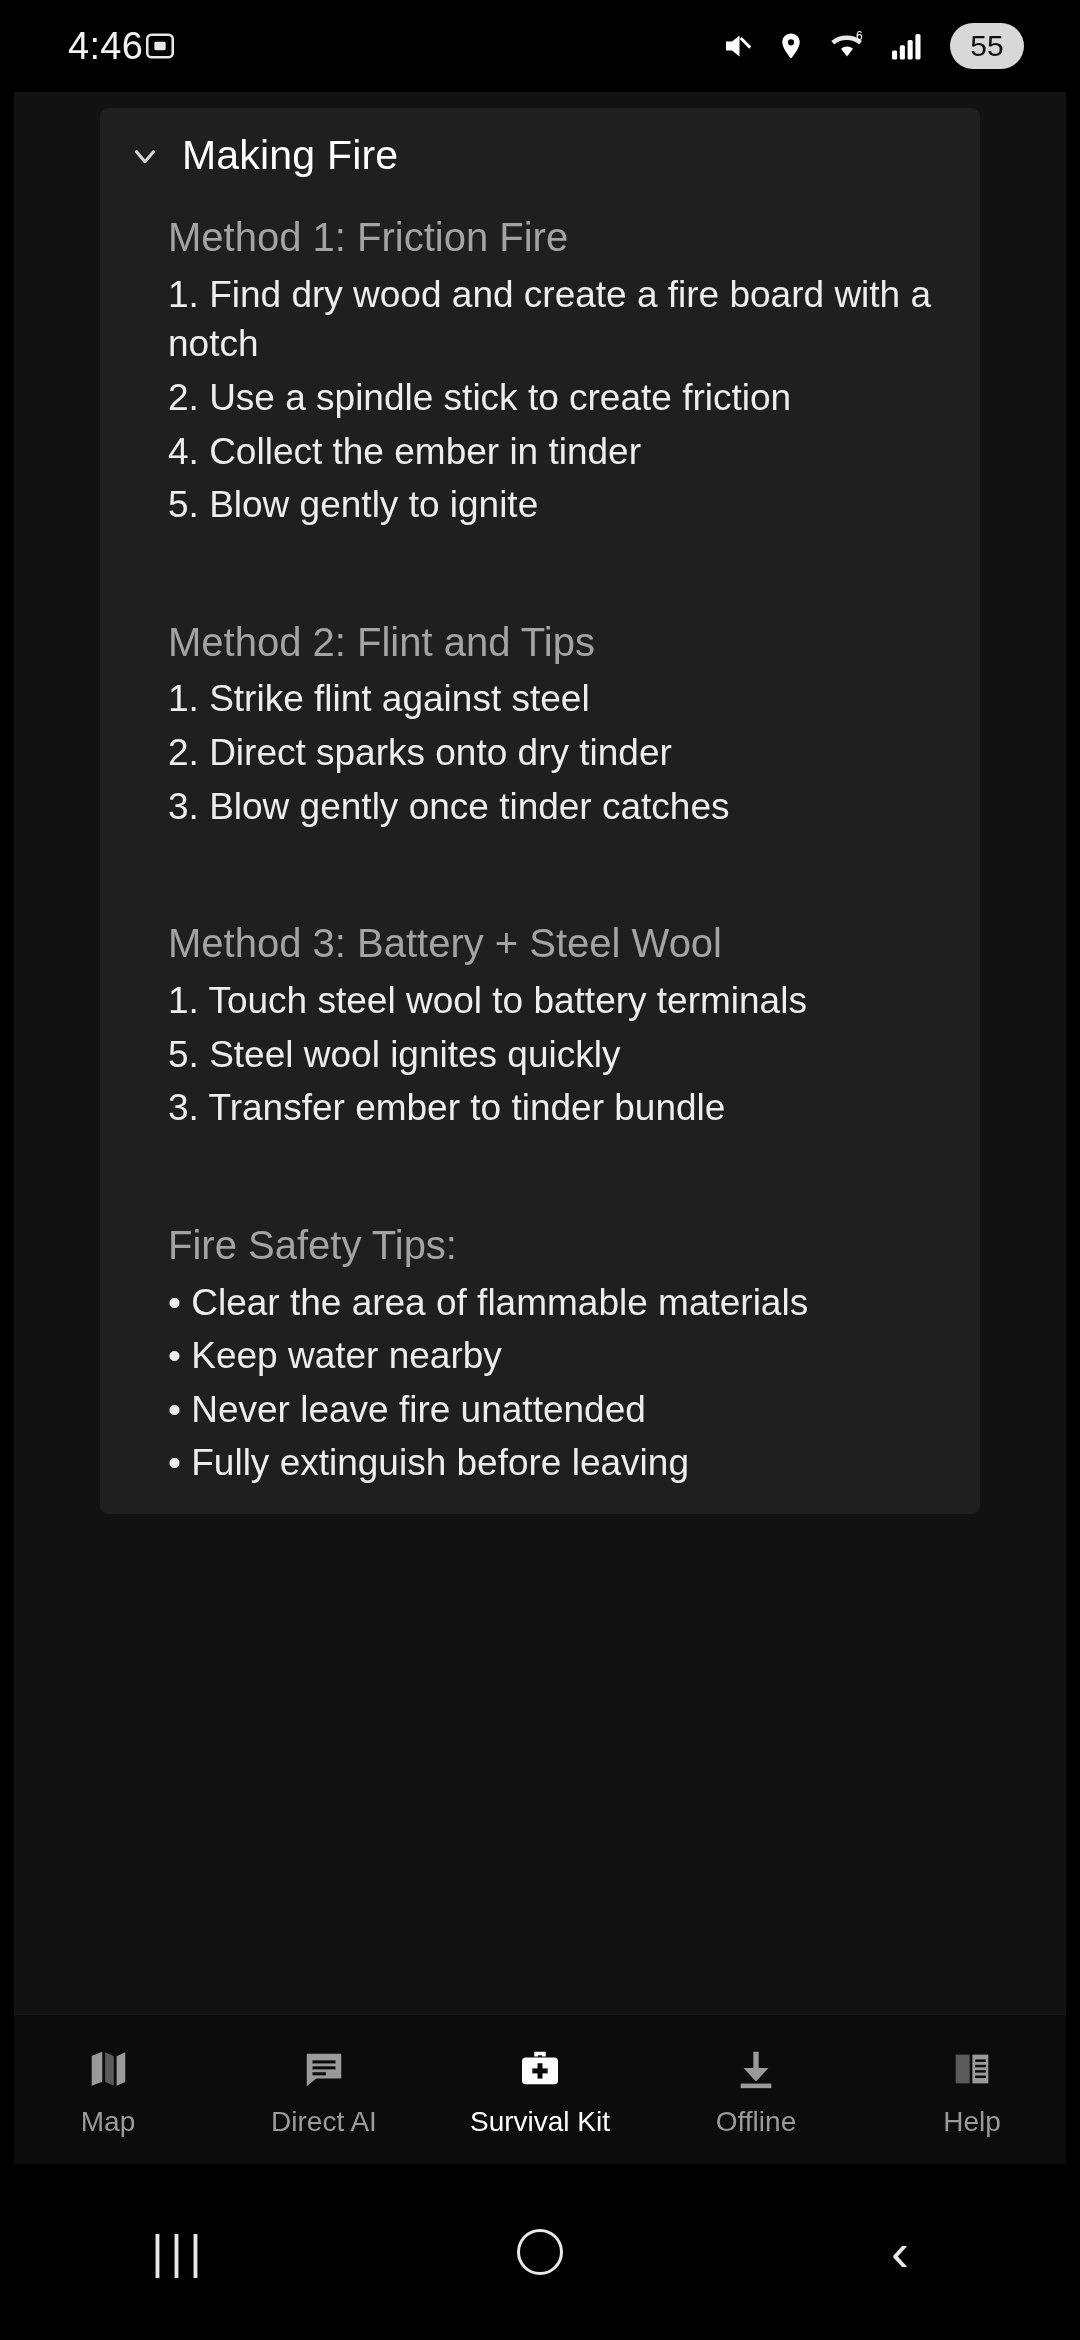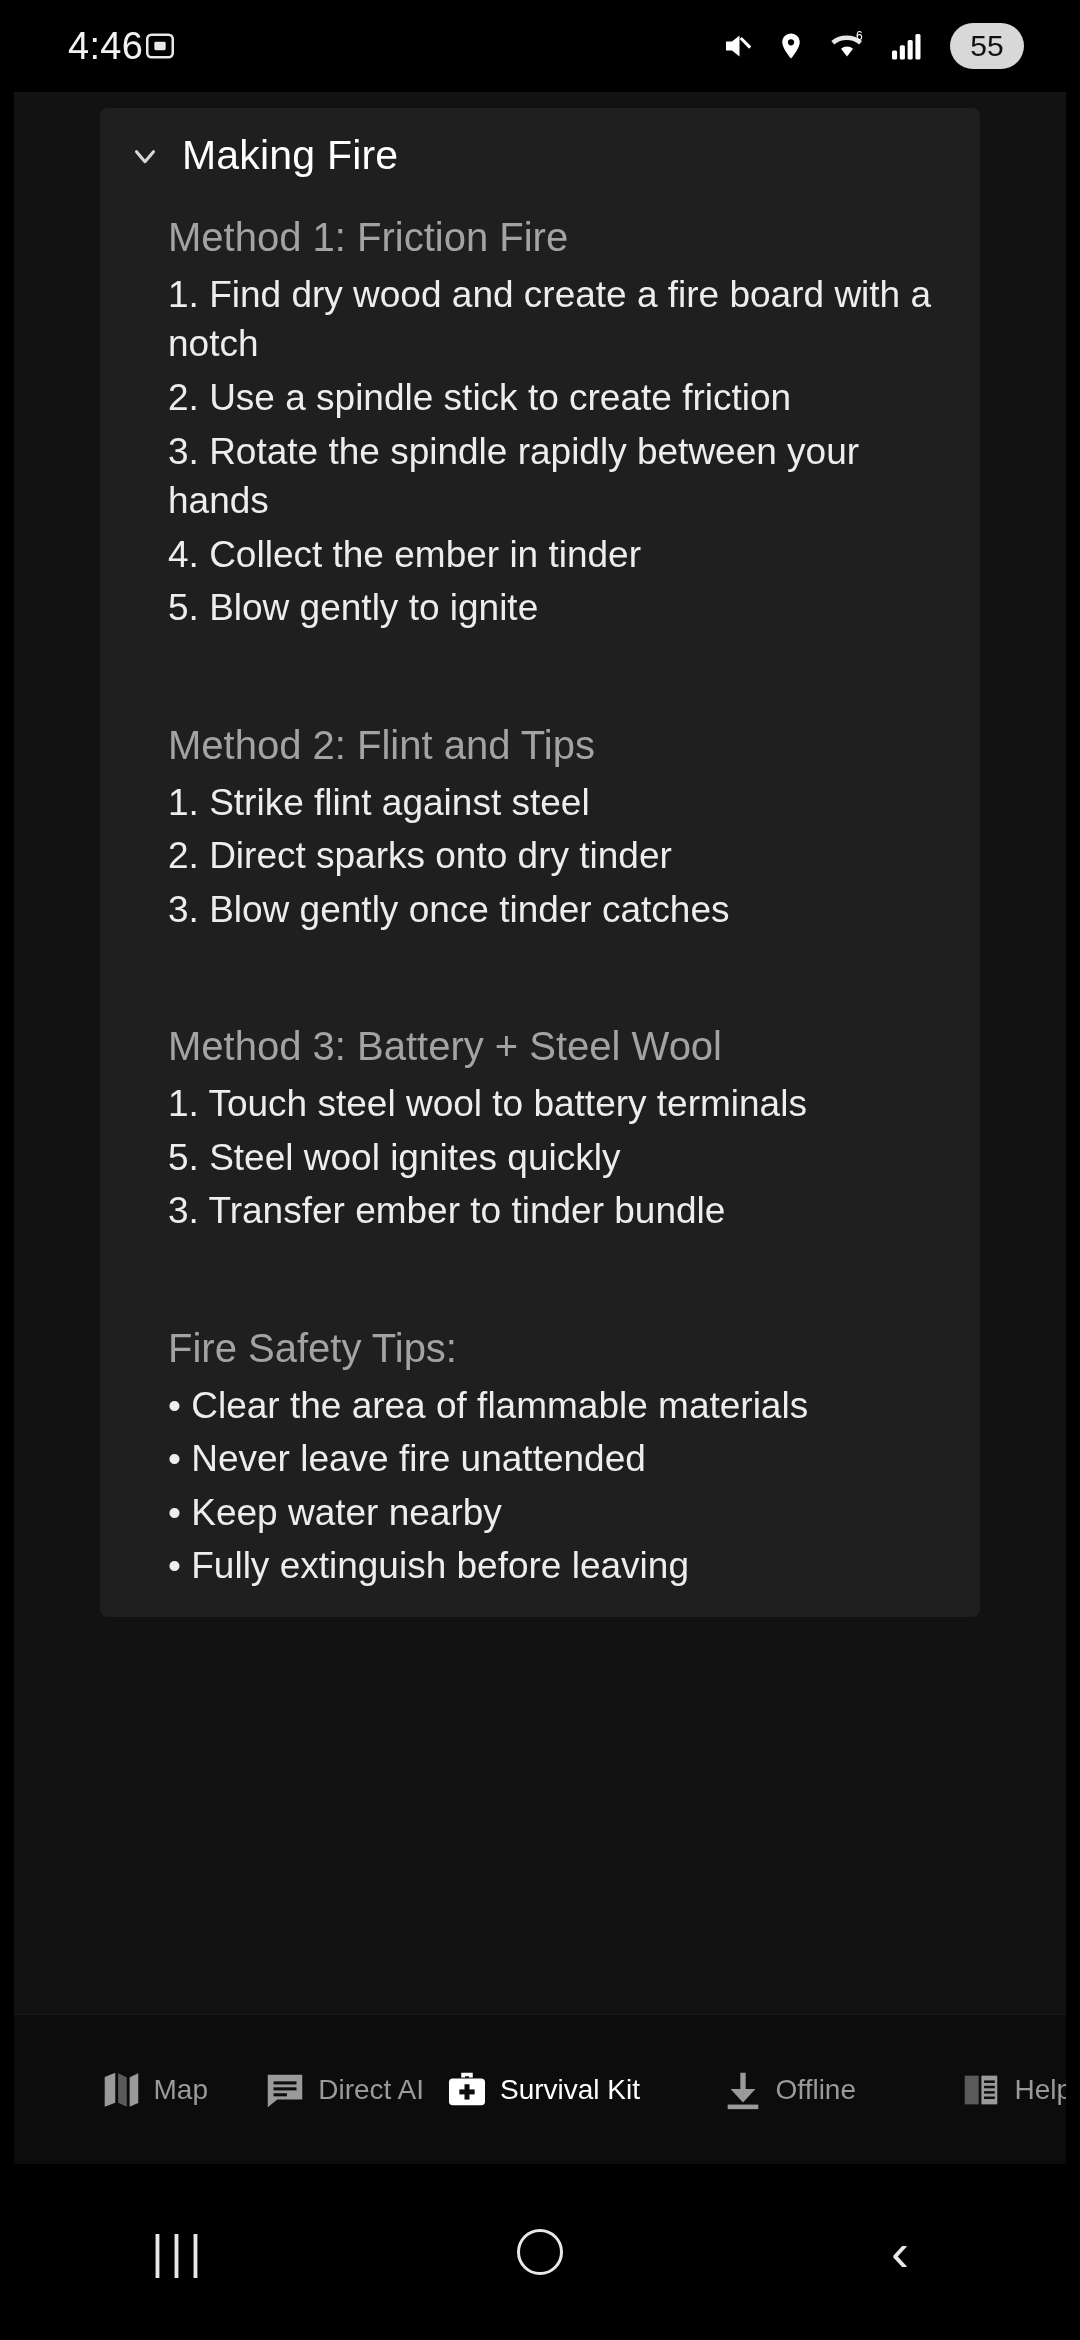--- a/index.html
+++ b/index.html
@@ -125,21 +125,21 @@
     width: 1080px;
     height: 150px;
     background: #0c0c0c;
     display: flex;
     align-items: center;
     justify-content: space-around;
     border-top: 1px solid #1a1a1a;
   }
   .nav-item {
     display: flex;
-    flex-direction: row;
+    flex-direction: column;
     align-items: center;
     justify-content: flex-end;
     gap: 10px;
     width: 200px;
   }
   .nav-label {
     font-size: 28px;
     color: #9a9a9a;
   }
   .nav-item.active .nav-label { color: #ffffff; }
@@ -247,21 +247,20 @@
         </span>
         <span class="card-title">Making Fire</span>
       </div>
 
       <div class="card-content">
 
         <div class="section">
           <div class="section-heading">Method 1: Friction Fire</div>
           <div class="step">1. Find dry wood and create a fire board with a notch</div>
           <div class="step">2. Use a spindle stick to create friction</div>
-          <div class="step">3. Rotate the spindle rapidly between your hands</div>
           <div class="step">4. Collect the ember in tinder</div>
           <div class="step">5. Blow gently to ignite</div>
         </div>
 
         <div class="spacer-gap"></div>
 
         <div class="section">
           <div class="section-heading">Method 2: Flint and Tips</div>
           <div class="step">1. Strike flint against steel</div>
           <div class="step">2. Direct sparks onto dry tinder</div>
@@ -275,22 +274,22 @@
           <div class="step">1. Touch steel wool to battery terminals</div>
           <div class="step">5. Steel wool ignites quickly</div>
           <div class="step">3. Transfer ember to tinder bundle</div>
         </div>
 
         <div class="spacer-gap"></div>
 
         <div class="section">
           <div class="section-heading">Fire Safety Tips:</div>
           <div class="step">• Clear the area of flammable materials</div>
+          <div class="step">• Keep water nearby</div>
           <div class="step">• Never leave fire unattended</div>
-          <div class="step">• Keep water nearby</div>
           <div class="step">• Fully extinguish before leaving</div>
         </div>
 
       </div>
     </div>
   </div>
 
   <div class="bottom-nav">
 
     <div class="nav-item">

